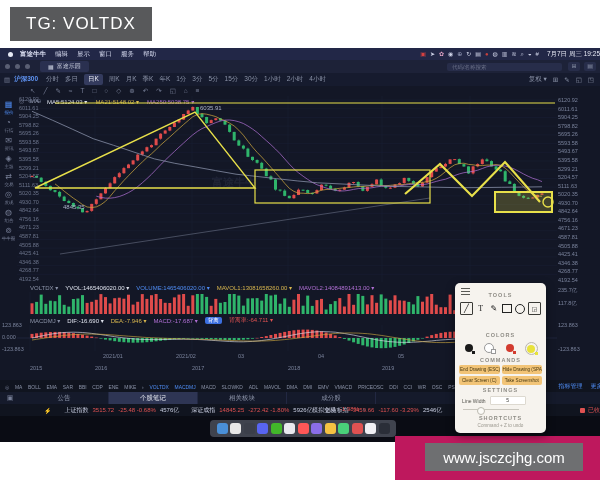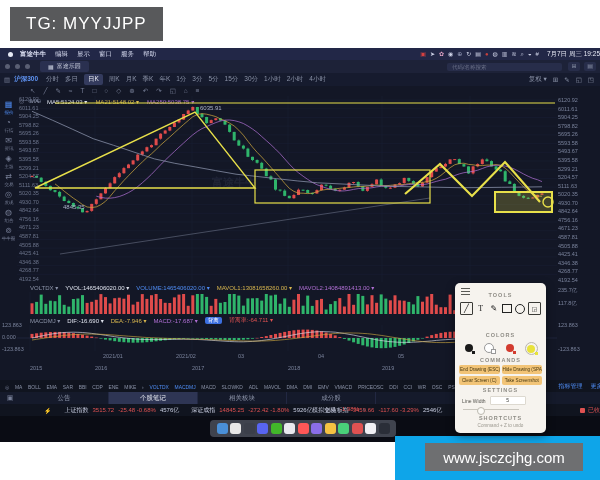--- a/index.html
+++ b/index.html
@@ -129,30 +129,30 @@
     border:1px solid #bcb9b0;border-radius:50%;}
   #shortcut-hint{position:absolute;left:0;top:140px;width:91px;text-align:center;
     font-size:4.6px;color:#9a978e;}
   #t-tools{position:absolute;left:0;top:9px;width:91px;}
   #t-colors{position:absolute;left:0;top:49px;width:91px;}
   #t-commands{position:absolute;left:0;top:74px;width:91px;}
   #t-settings{position:absolute;left:0;top:104px;width:91px;}
   #t-shortcuts{position:absolute;left:0;top:132px;width:91px;}
 
   
-  #site-wrap{position:absolute;left:395px;top:436px;width:205px;height:44px;background:#0ea5e9;}
+  #site-wrap{position:absolute;left:395px;top:436px;width:205px;height:44px;background:#be185d;}
   #site-badge{position:absolute;left:30px;top:7px;width:158px;height:28px;background:#6e6f71;
     color:#fff;font-size:15px;display:flex;align-items:center;justify-content:center;}
 </style>
 </head>
 <body>
 
 <div id="canvas">
 
-  <div id="tg-badge">TG: MYYJJPP</div>
+  <div id="tg-badge">TG: VOLTDX</div>
 
   <div id="desktop">
 
     <div id="menubar">
       <div class="apple"></div>
       <div id="menu-items" style="display: flex;">
           <span class="mitem b">富途牛牛</span>
           <span class="mitem">编辑</span>
           <span class="mitem">显示</span>
           <span class="mitem">窗口</span>

